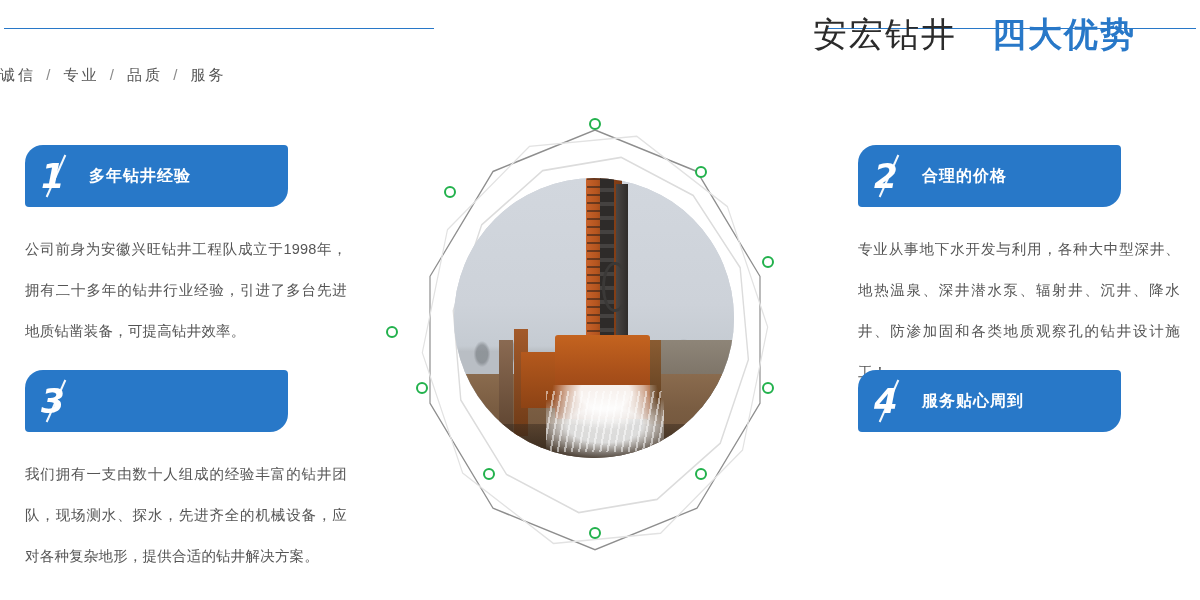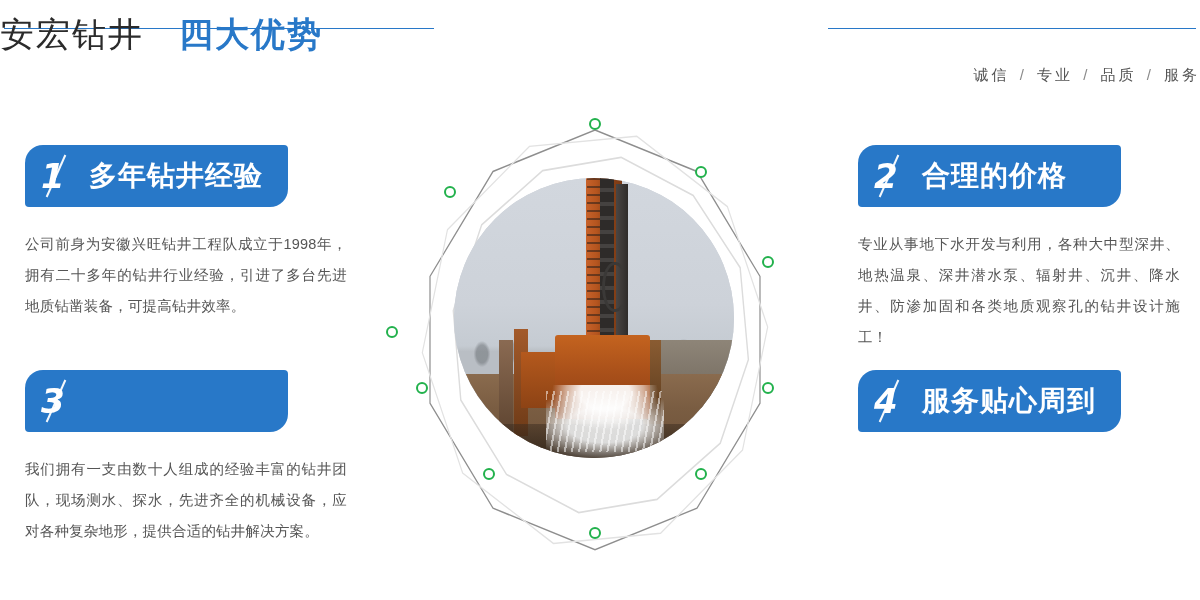--- a/index.html
+++ b/index.html
@@ -14,34 +14,34 @@
   
   .header { position:absolute; left:0; top:0; width:1200px; height:110px; }
   .rule {
     position:absolute; top:28px; height:1px; background:#2878c8;
   }
   .rule-left  { left:4px;  width:430px; }
   .rule-right { left:828px; width:368px; }
 
   .title-row {
     position:absolute; left:0; top:12px; width:1136px;
-    text-align:left; white-space:nowrap;
+    text-align:right; white-space:nowrap;
   }
   .title-dark {
     font-size:34px; font-weight:400; color:#2b2b2b;
     letter-spacing:2px; vertical-align:middle;
   }
   .title-gap { display:inline-block; width:26px; }
   .title-blue {
     font-size:34px; font-weight:700; color:#2878c8;
     letter-spacing:2px; vertical-align:middle;
   }
   .subtitle {
     position:absolute; left:0; top:66px; width:1200px;
-    text-align:right; font-size:15px; color:#555555; letter-spacing:3px;
+    text-align:left; font-size:15px; color:#555555; letter-spacing:3px;
   }
   .subtitle .sep { color:#8a8a8a; padding:0 3px; }
 
   
   .card { position:absolute; width:330px; }
   .card-left  { left:25px; }
   .card-right { left:858px; }
   .card-r1 { top:145px; }
   .card-r2 { top:370px; }
 
@@ -62,28 +62,28 @@
   }
   .badge-num .slash {
     position:absolute; left:14px; top:-6px;
     width:2px; height:46px;
     background:#ffffff;
     transform:rotate(24deg);
     transform-origin:center;
     opacity:.95;
   }
   .badge-title {
-    font-size:28px; font-weight:700; color:#ffffff;
+    font-size:16px; font-weight:700; color:#ffffff;
     letter-spacing:1px; margin-left:2px;text-align:center;
   }
   .card-body {
     margin-top:22px;
     width:322px;
     font-size:14.5px;
-    line-height:31px;
+    line-height:41px;
     color:#555555;
     letter-spacing:.2px;
     text-align:justify;
   }
 
   
   .center { position:absolute; left:370px; top:100px; width:450px; height:470px; }
   .center svg { position:absolute; left:0; top:0; }
 
   .photo {

